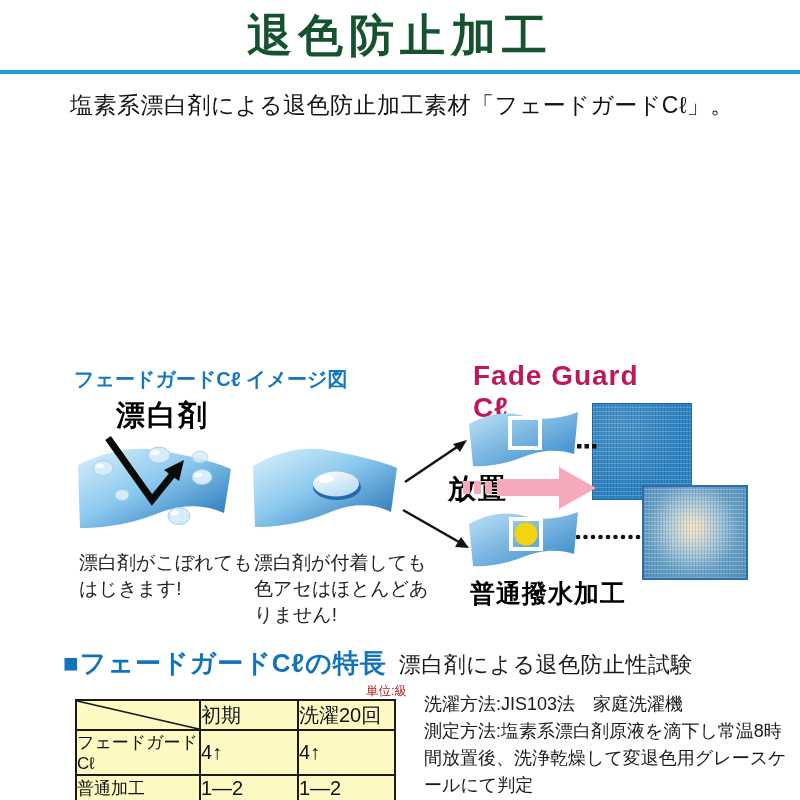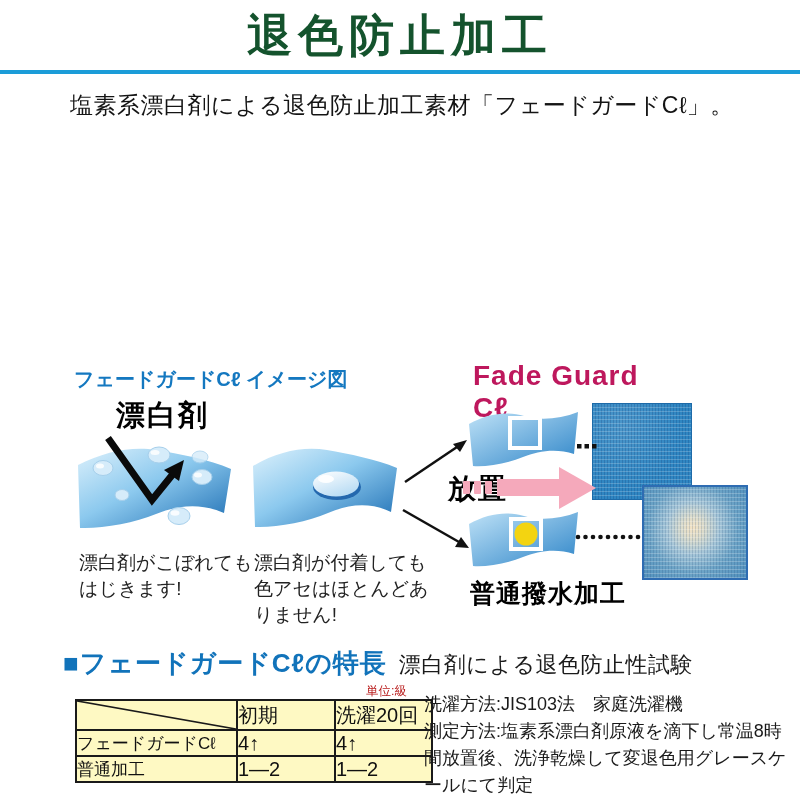--- a/index.html
+++ b/index.html
@@ -58,21 +58,21 @@
   }
   .overlay { left:0; top:0; width:800px; height:290px; pointer-events:none; }
 
   
   .perf-heading-row { left:63px; top:646px; display:flex; align-items:baseline; }
   .perf-sub { font-size:22px; color:#1a1a1a; margin-left:12px; letter-spacing:0.5px; }
   .unit-note { left:75px; top:683px; width:332px; text-align:right; font-size:12.5px; color:#b91c1c; }
   .perf-table { left:75px; top:699px; border-collapse:collapse; table-layout:fixed; }
   .perf-table td { border:2px solid #1a1a1a; text-align:left; vertical-align:middle;
                    font-size:20px; color:#111; background:#fef9c3; }
-  .perf-table .c0 { width:161px; }
+  .perf-table .c0 { width:124px; }
   .perf-table .c1 { width:98px; }
   .perf-table .c2 { width:97px; }
   .perf-table .hrow td { height:30px; }
   .perf-table .drow td { height:26px; }
   .perf-table .rlabel { font-size:17px; }
   .diag-cell { position:relative; padding:0; }
   .diag-cell svg { position:absolute; left:0; top:0; width:100%; height:100%; display:block; }
   .notes { left:424px; top:691px; width:370px; font-size:18px; line-height:27px; color:#1a1a1a; }
 </style>
 </head>

